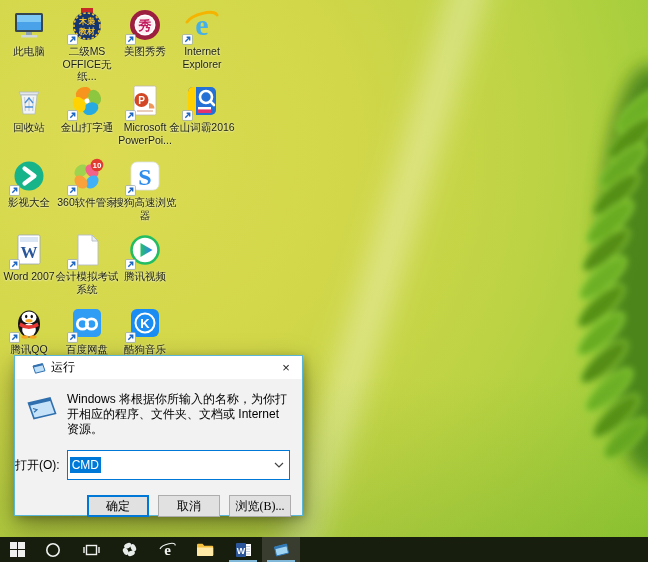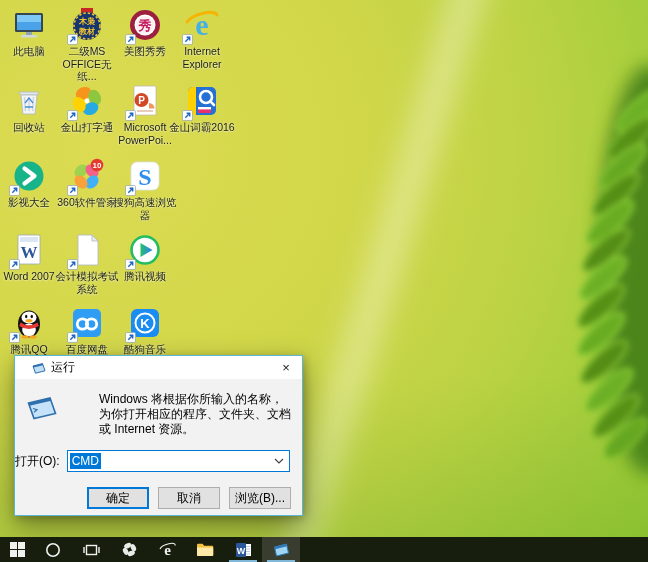--- a/index.html
+++ b/index.html
@@ -49,35 +49,35 @@
   .rd-titlebar{
     height:23px;background:#fff;display:flex;align-items:center;
   }
   .rd-title-left{display:flex;align-items:center;gap:5px;padding-left:17px;flex:1;}
   .rd-title-text{font-size:12px;color:#000;}
   .rd-close{
     width:32px;height:23px;border:0;background:transparent;font-size:13px;line-height:23px;
     color:#222;cursor:default;font-family:inherit;padding:0;
   }
   .rd-message-row{display:flex;margin:13px 10px 0 12px;gap:10px;}
-  .rd-message{font-size:12px;line-height:15px;color:#000;width:228px;margin-left:32px;}
+  .rd-message{font-size:12px;line-height:15px;color:#000;width:228px;}
   .rd-input-row{display:flex;align-items:center;margin:13px 12px 0 0;gap:7px;}
   .rd-open-label{font-size:12px;white-space:nowrap;}
   .combobox{
-    flex:1;height:22px;background:#fff;border:1px solid var(--focus-blue,#0078d7);
+    flex:1;height:30px;background:#fff;border:1px solid var(--focus-blue,#0078d7);
     display:flex;align-items:center;box-sizing:border-box;padding-left:2px;
   }
   .combobox .sel{
     background:var(--focus-blue,#0078d7);color:#fff;font-size:12px;padding:1px 2px;
   }
   .combobox .chev{margin-left:auto;padding-right:5px;display:flex;align-items:center;}
   .rd-button-row{display:flex;justify-content:flex-end;gap:9px;margin:15px 11px 0 0;}
   .btn{
     width:62px;height:22px;background:#e1e1e1;border:1px solid #adadad;
-    font-size:12px;font-family:Liberation Sans, sans-serif;color:#000;padding:0;cursor:default;
+    font-size:12px;font-family:Liberation Serif, serif;color:#000;padding:0;cursor:default;
   }
   .btn.default{border-color:var(--focus-blue,#0078d7);box-shadow:inset 0 0 0 1px var(--focus-blue,#0078d7);}
   
   .taskbar{
     position:absolute;left:0;bottom:0;width:648px;height:25px;
     background:var(--taskbar-bg,#181e0e);display:flex;align-items:stretch;
   }
   .tb-btn{
     width:38px;display:flex;align-items:center;justify-content:center;position:relative;
   }

